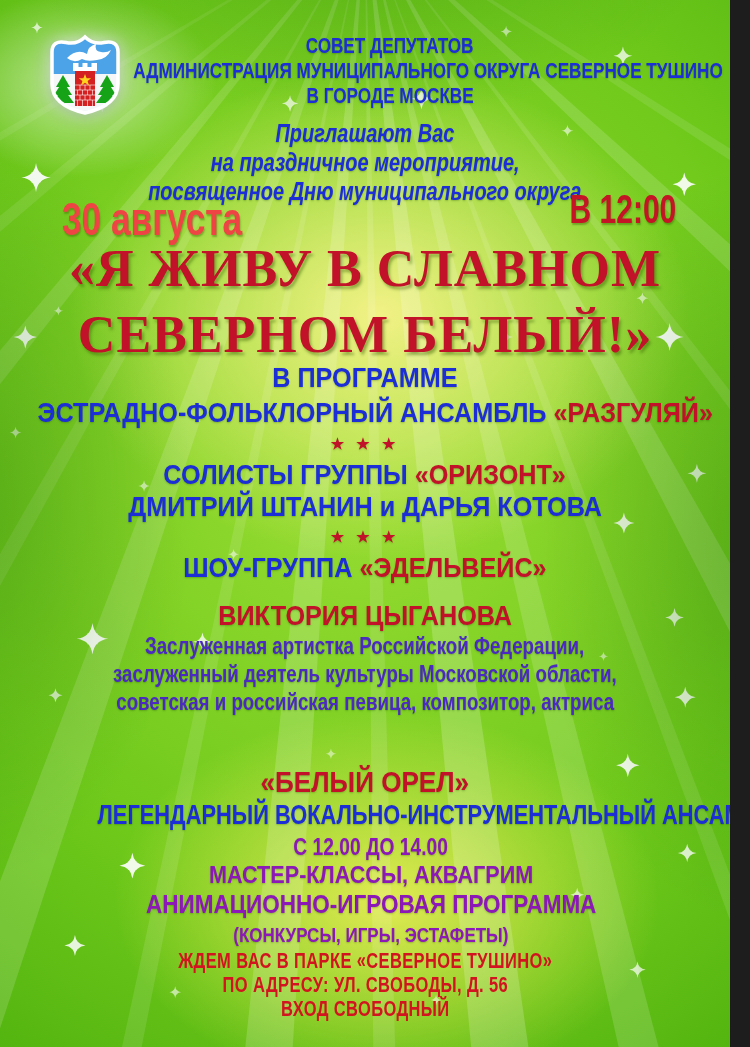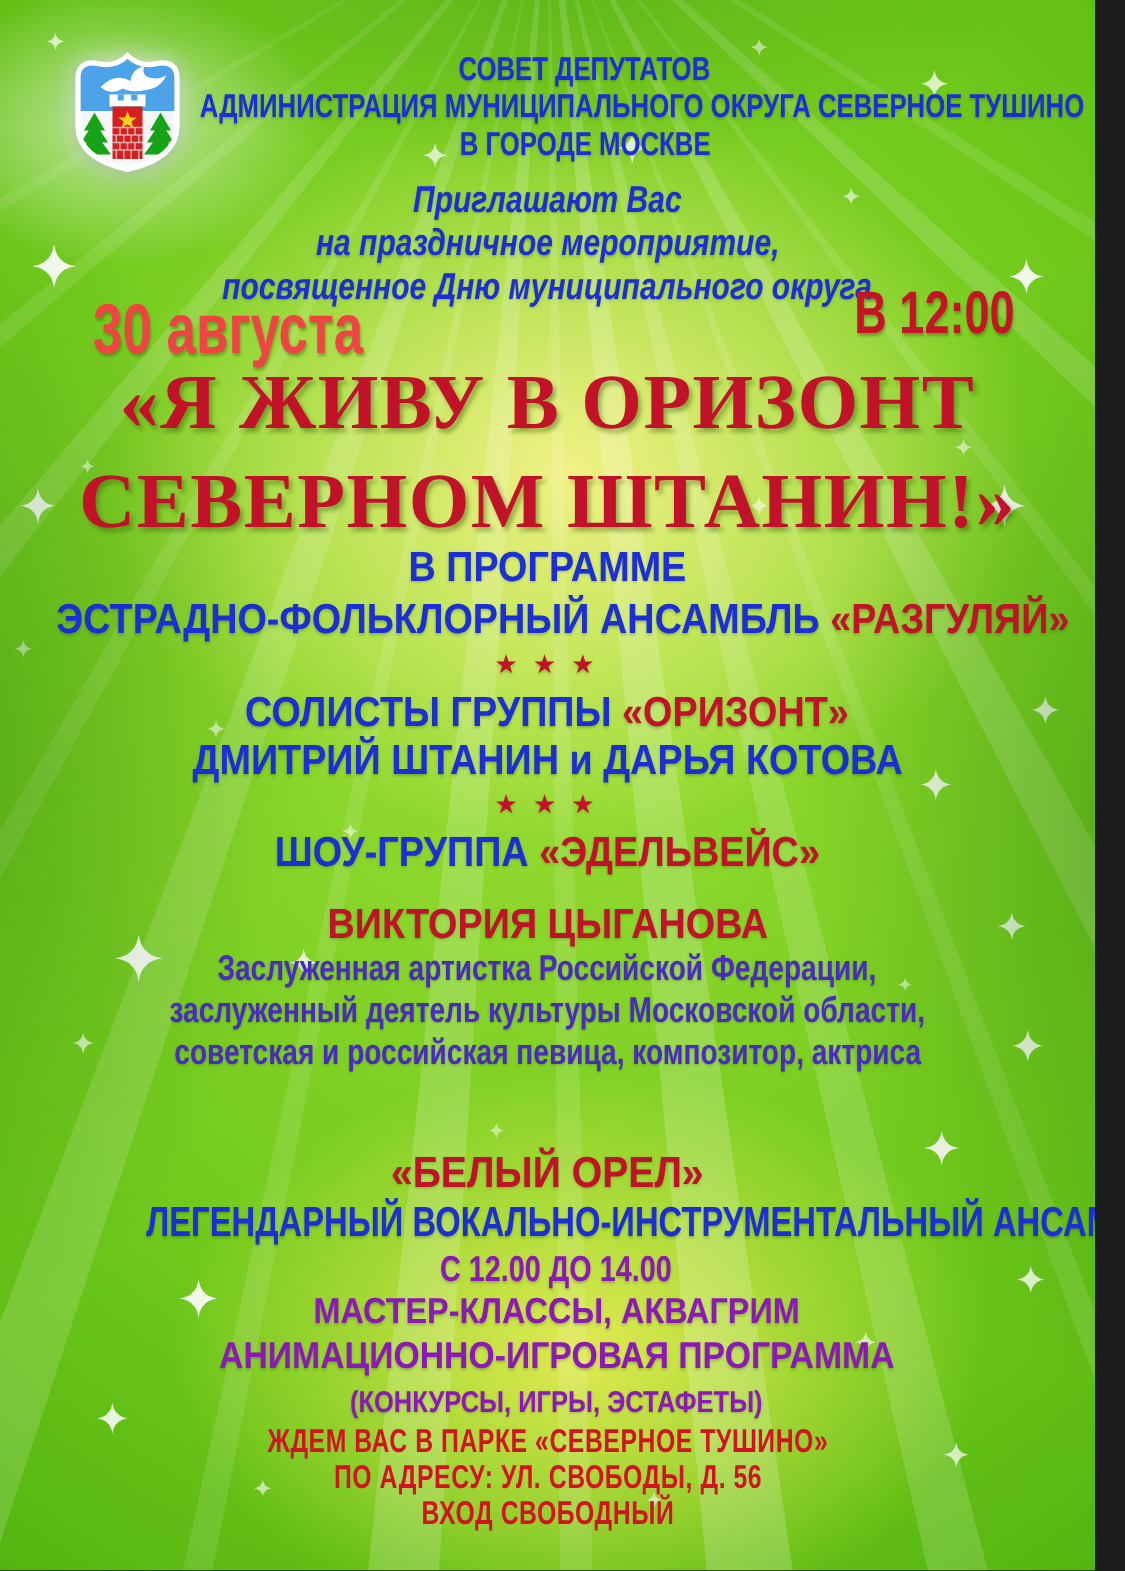--- a/index.html
+++ b/index.html
@@ -216,22 +216,22 @@
     <div class="sec tsh" id="sec-invite">
       <div class="line"><span class="cond sx80">Приглашают Вас</span></div>
       <div class="line"><span class="cond sx80">на праздничное мероприятие,</span></div>
       <div class="line"><span class="cond sx80">посвященное Дню муниципального округа</span></div>
     </div>
 
     <div id="date" class="bigred"><span class="cond">30 августа</span></div>
     <div id="time" class="bigred"><span class="cond">В 12:00</span></div>
 
     <div class="sec" id="sec-title">
-      <div class="line"><span>«Я ЖИВУ В ОРИЗОНТ</span></div>
-      <div class="line"><span>СЕВЕРНОМ ШТАНИН!»</span></div>
+      <div class="line"><span>«Я ЖИВУ В СЛАВНОМ</span></div>
+      <div class="line"><span>СЕВЕРНОМ БЕЛЫЙ!»</span></div>
     </div>
 
     <div class="sec tsh" id="sec-program">
       <div class="line p-head"><span class="cond sx90">В ПРОГРАММЕ</span></div>
       <div class="line p-item">
         <span class="cond sx90"><span class="blue">ЭСТРАДНО-ФОЛЬКЛОРНЫЙ АНСАМБЛЬ </span><span class="red">«РАЗГУЛЯЙ»</span></span>
       </div>
       <div class="line p-sep"><span>★ ★ ★</span></div>
       <div class="line p-item">
         <span class="cond sx90"><span class="blue">СОЛИСТЫ ГРУППЫ </span><span class="red">«ОРИЗОНТ»</span></span>

